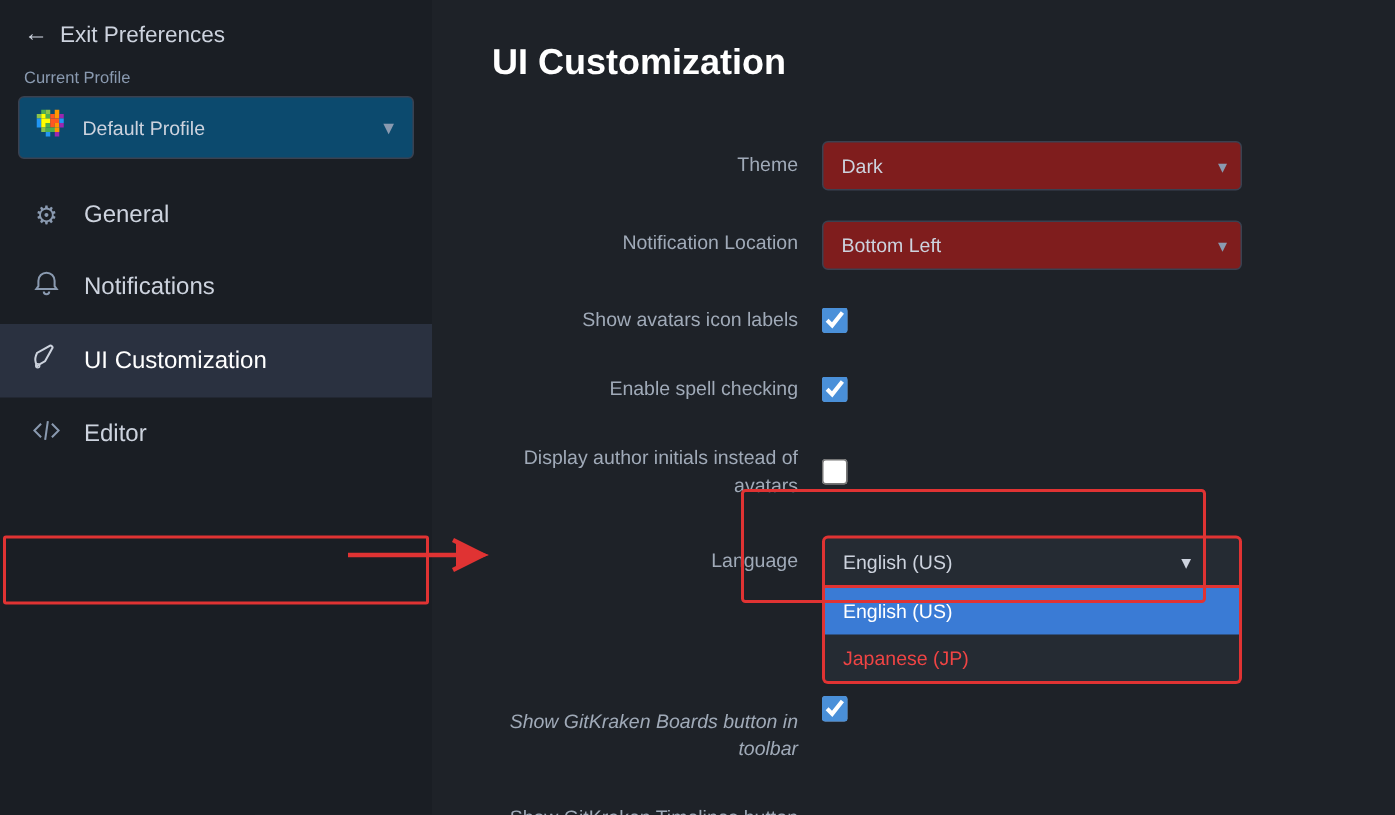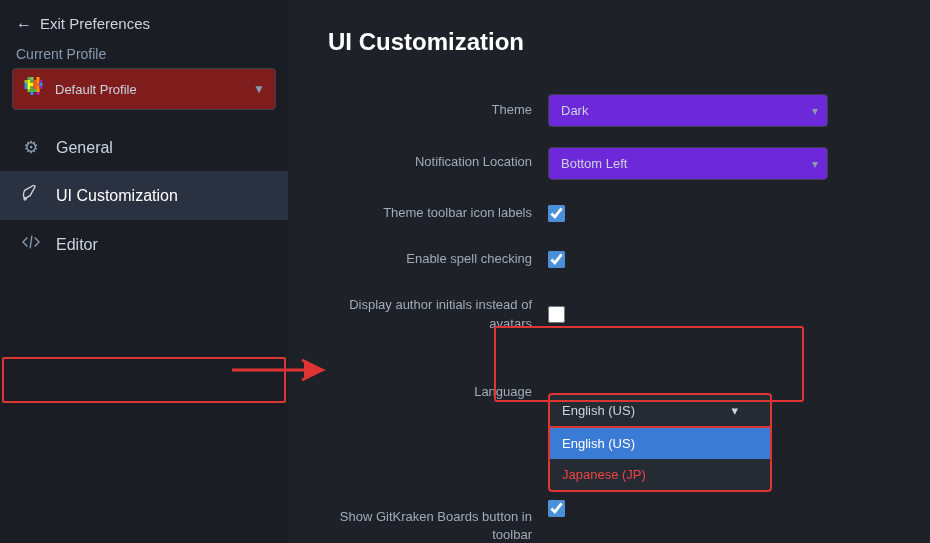--- a/index.html
+++ b/index.html
@@ -31,28 +31,28 @@
       display: flex;
       align-items: center;
       gap: 8px;
       color: #cdd3de;
       font-size: 15px;
       cursor: pointer;
     }
 
     .current-profile-label {
       padding: 4px 16px 6px;
-      font-size: 14px;
+      font-size: 11px;
       color: #8a9ab0;
       text-transform: none;
     }
 
     .profile-selector {
       margin: 0 12px 14px;
-      background: #7f1d1d;
+      background: #0c4a6e;
       border: 1px solid #3a4150;
       border-radius: 4px;
       padding: 8px 10px;
       display: flex;
       align-items: center;
       gap: 8px;
       cursor: pointer;
       justify-content: center;
     }
 
@@ -144,21 +144,21 @@
       align-items: center;
     }
 
     .select-wrapper {
       position: relative;
       width: 280px;
     }
 
     .styled-select {
       width: 100%;
-      background: #6d28d9;
+      background: #7f1d1d;
       border: 1px solid #3a4150;
       border-radius: 4px;
       padding: 8px 32px 8px 12px;
       color: #cdd3de;
       font-size: 13px;
       appearance: none;
       cursor: pointer;
       outline: none;
     }
 
@@ -175,22 +175,21 @@
     .checkbox-control {
       width: 17px;
       height: 17px;
       accent-color: #4a90d9;
       cursor: pointer;
     }
 
     
     .language-wrapper {
       position: relative;
-      width: 224px;
-      margin-top: 36px;
+      width: 280px;
     }
 
     .language-select-display {
       width: 100%;
       background: #252b33;
       border: 2px solid #e03333;
       border-radius: 4px 4px 0 0;
       padding: 8px 32px 8px 12px;
       color: #cdd3de;
       font-size: 13px;
@@ -272,20 +271,29 @@
     </svg>
     <span class="profile-name">Default Profile</span>
     <span class="profile-chevron">▼</span>
   </div>
 
   <nav class="nav-items">
     <div class="nav-item">
       <span class="nav-icon">⚙</span>
       <span>General</span>
     </div>
+    <div class="nav-item">
+      <span class="nav-icon">
+        <svg width="18" height="18" viewBox="0 0 20 20" fill="none">
+          <path d="M10 2a6 6 0 0 0-6 6v4l-1.5 2h15L16 12V8a6 6 0 0 0-6-6z" stroke="#8a9ab0" stroke-width="1.5" fill="none"></path>
+          <path d="M8 16a2 2 0 0 0 4 0" stroke="#8a9ab0" stroke-width="1.5" fill="none"></path>
+        </svg>
+      </span>
+      <span>Notifications</span>
+    </div>
     <div class="nav-item active">
       <span class="nav-icon">
         <svg width="18" height="18" viewBox="0 0 20 20" fill="none">
           <path d="M3 17c2-2 4-3 6-4l5-9a1.414 1.414 0 0 0-2-2L3 7c-1 2-2 4-1 7z" stroke="#cdd3de" stroke-width="1.5" fill="none"></path>
           <circle cx="3.5" cy="16.5" r="1.5" stroke="#cdd3de" stroke-width="1" fill="none"></circle>
         </svg>
       </span>
       <span>UI Customization</span>
     </div>
     <div class="nav-item">
@@ -326,21 +334,21 @@
           <option>Bottom Left</option>
           <option>Bottom Right</option>
           <option>Top Left</option>
           <option>Top Right</option>
         </select>
         <span class="select-arrow">▾</span>
       </div>
     </div>
 
     <div class="setting-label" style="text-align:right; line-height:1.4;">
-      <span>Theme toolbar icon labels</span>
+      <span>Show avatars icon labels</span>
     </div>
     <div class="setting-control">
       <input type="checkbox" class="checkbox-control" checked="" style="">
     </div>
 
     <div class="setting-label" style="text-align:center; line-height:1.4;">
       <span>Enable spell checking</span>
     </div>
     <div class="setting-control">
       <input type="checkbox" class="checkbox-control" checked="" style="">
@@ -364,21 +372,21 @@
           <div class="language-option selected">
             <span>English (US)</span>
           </div>
           <div class="language-option">
             <span>Japanese (JP)</span>
           </div>
         </div>
       </div>
     </div>
 
-    <div class="setting-label" style="text-align:right; line-height:1.4; padding-top: 70px;">
+    <div class="setting-label" style="text-align:right; line-height:1.4; padding-top: 70px; font-style: italic;">
       <span>Show GitKraken Boards button in toolbar</span>
     </div>
     <div class="setting-control" style="padding-top:62px; align-items:flex-start;">
       <input type="checkbox" class="checkbox-control" checked="" style="">
     </div>
 
     <div class="setting-label" style="text-align:right; line-height:1.4;">
       <span>Show GitKraken Timelines button in</span>
     </div>
     <div class="setting-control">

